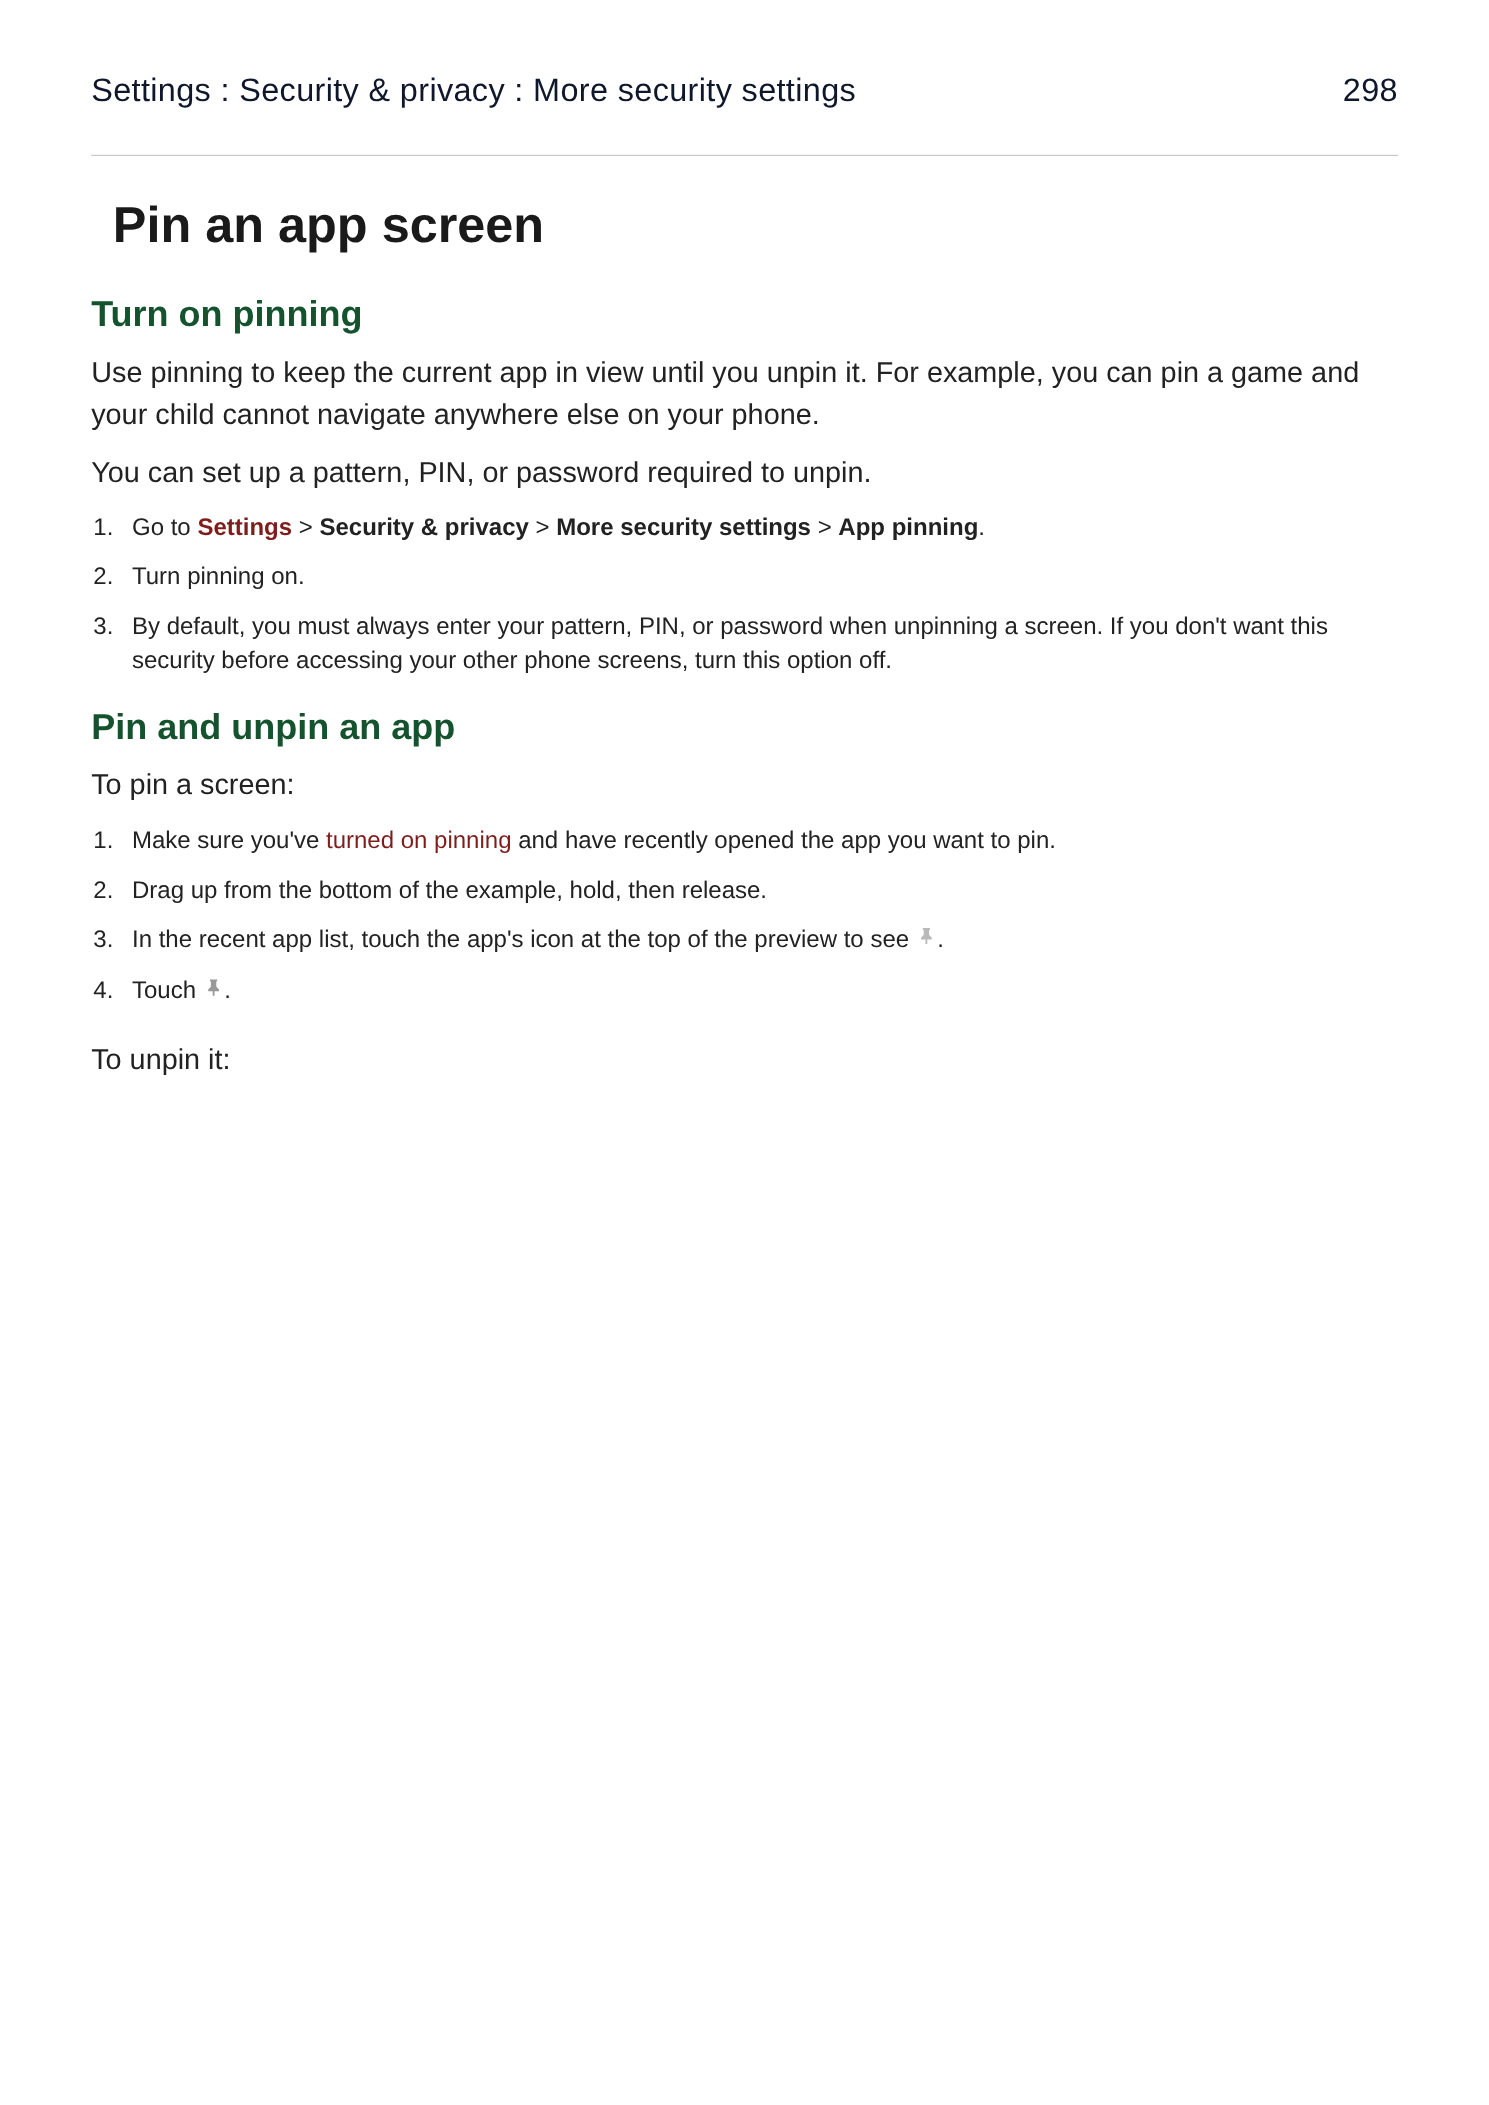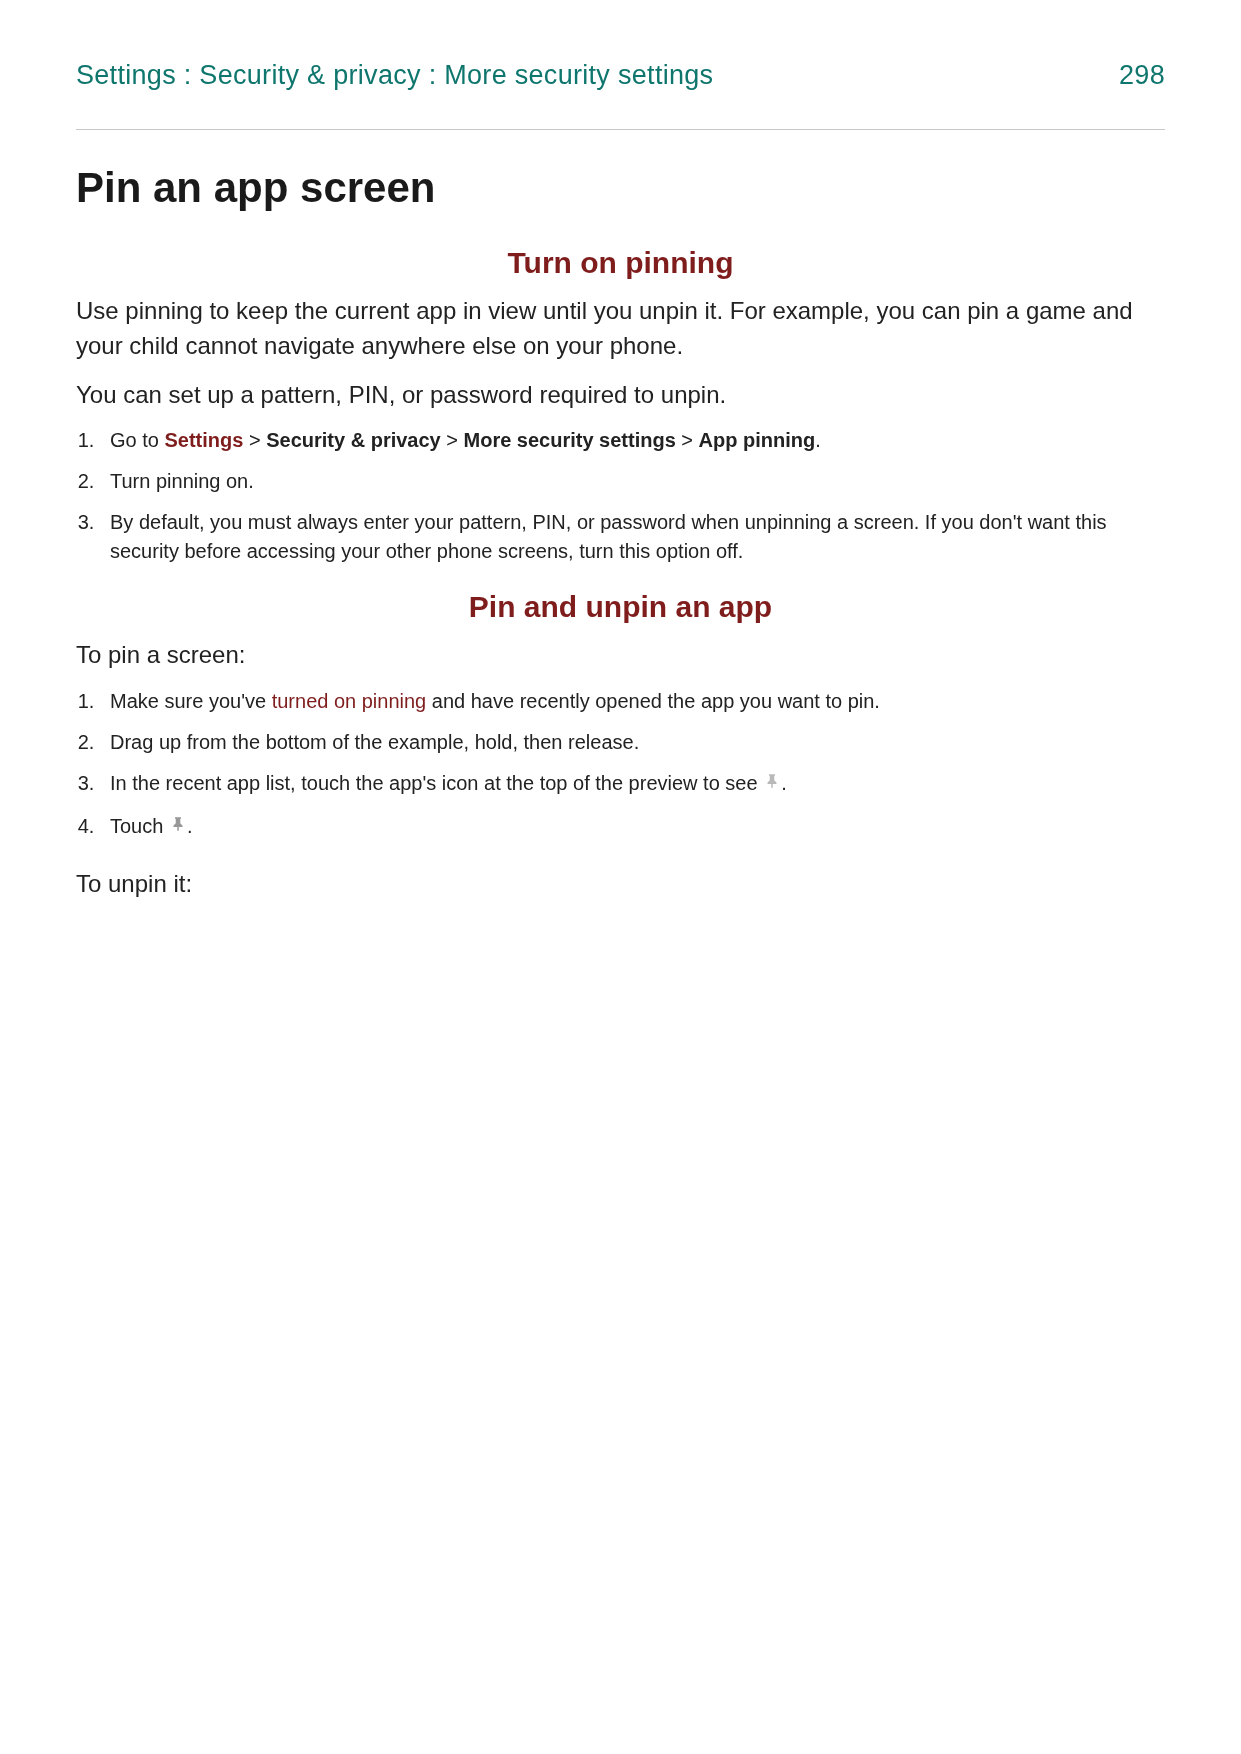--- a/index.html
+++ b/index.html
@@ -12,45 +12,44 @@
     color: #222;
   }
   .page {
     padding: 60px 76px 0 76px;
     box-sizing: border-box;
   }
   .header-row {
     display: flex;
     justify-content: space-between;
     align-items: baseline;
-    color: #0f766e;
+    color: #0f172a;
     font-size: 27px;
     font-weight: 400;
     letter-spacing: 0.3px;
   }
   .header-row .pnum {
     font-size: 27px;
   }
   .rule {
     border: none;
     border-top: 1px solid #c8c8c8;
     margin: 38px 0 34px 0;
   }
   h1.page-title {
     font-size: 42px;
     font-weight: 700;
-    margin: 0 0 34px 0;
+    margin: 0 0 34px 18px;
     color: #1a1a1a;
   }
   h2.section-title {
     font-size: 30px;
     font-weight: 700;
     margin: 0 0 14px 0;
-    color: #7f1d1d;
-    text-align: center;
+    color: #14532d;
   }
   p {
     font-size: 24px;
     line-height: 1.45;
     margin: 0 0 14px 0;
     color: #222;
   }
   ol {
     list-style: decimal;
     padding-left: 0;

